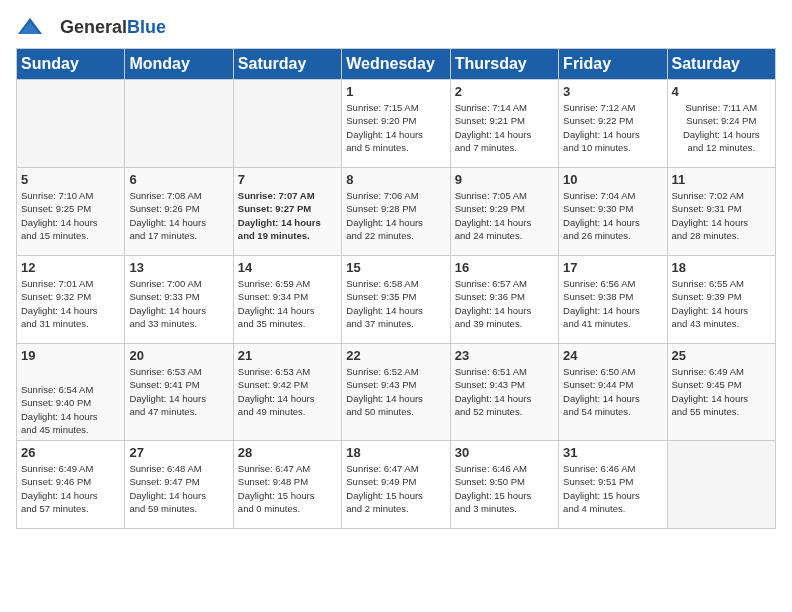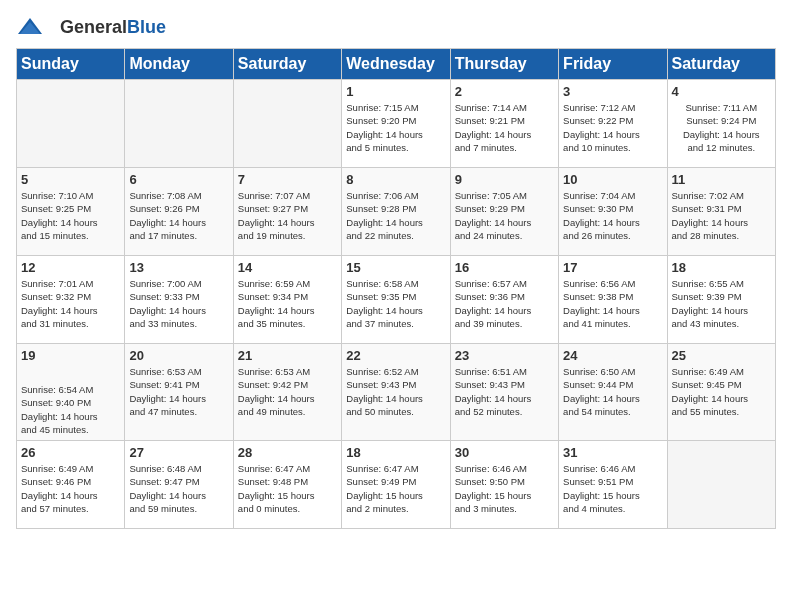--- a/index.html
+++ b/index.html
@@ -158,21 +158,21 @@
         </td>
         <td>
           <div class="day-number">6</div>
           <div class="day-info" style="white-space: pre-line;">Sunrise: 7:08 AM
 Sunset: 9:26 PM
 Daylight: 14 hours
 and 17 minutes.</div>
         </td>
         <td>
           <div class="day-number">7</div>
-          <div class="day-info" style="white-space: pre-line;">Sunrise: 7:07 AM
+          <div class="day-info" style="white-space: pre-line; font-weight: bold;">Sunrise: 7:07 AM
 Sunset: 9:27 PM
 Daylight: 14 hours
 and 19 minutes.</div>
         </td>
         <td>
           <div class="day-number">8</div>
           <div class="day-info" style="white-space: pre-line;">Sunrise: 7:06 AM
 Sunset: 9:28 PM
 Daylight: 14 hours
 and 22 minutes.</div>

